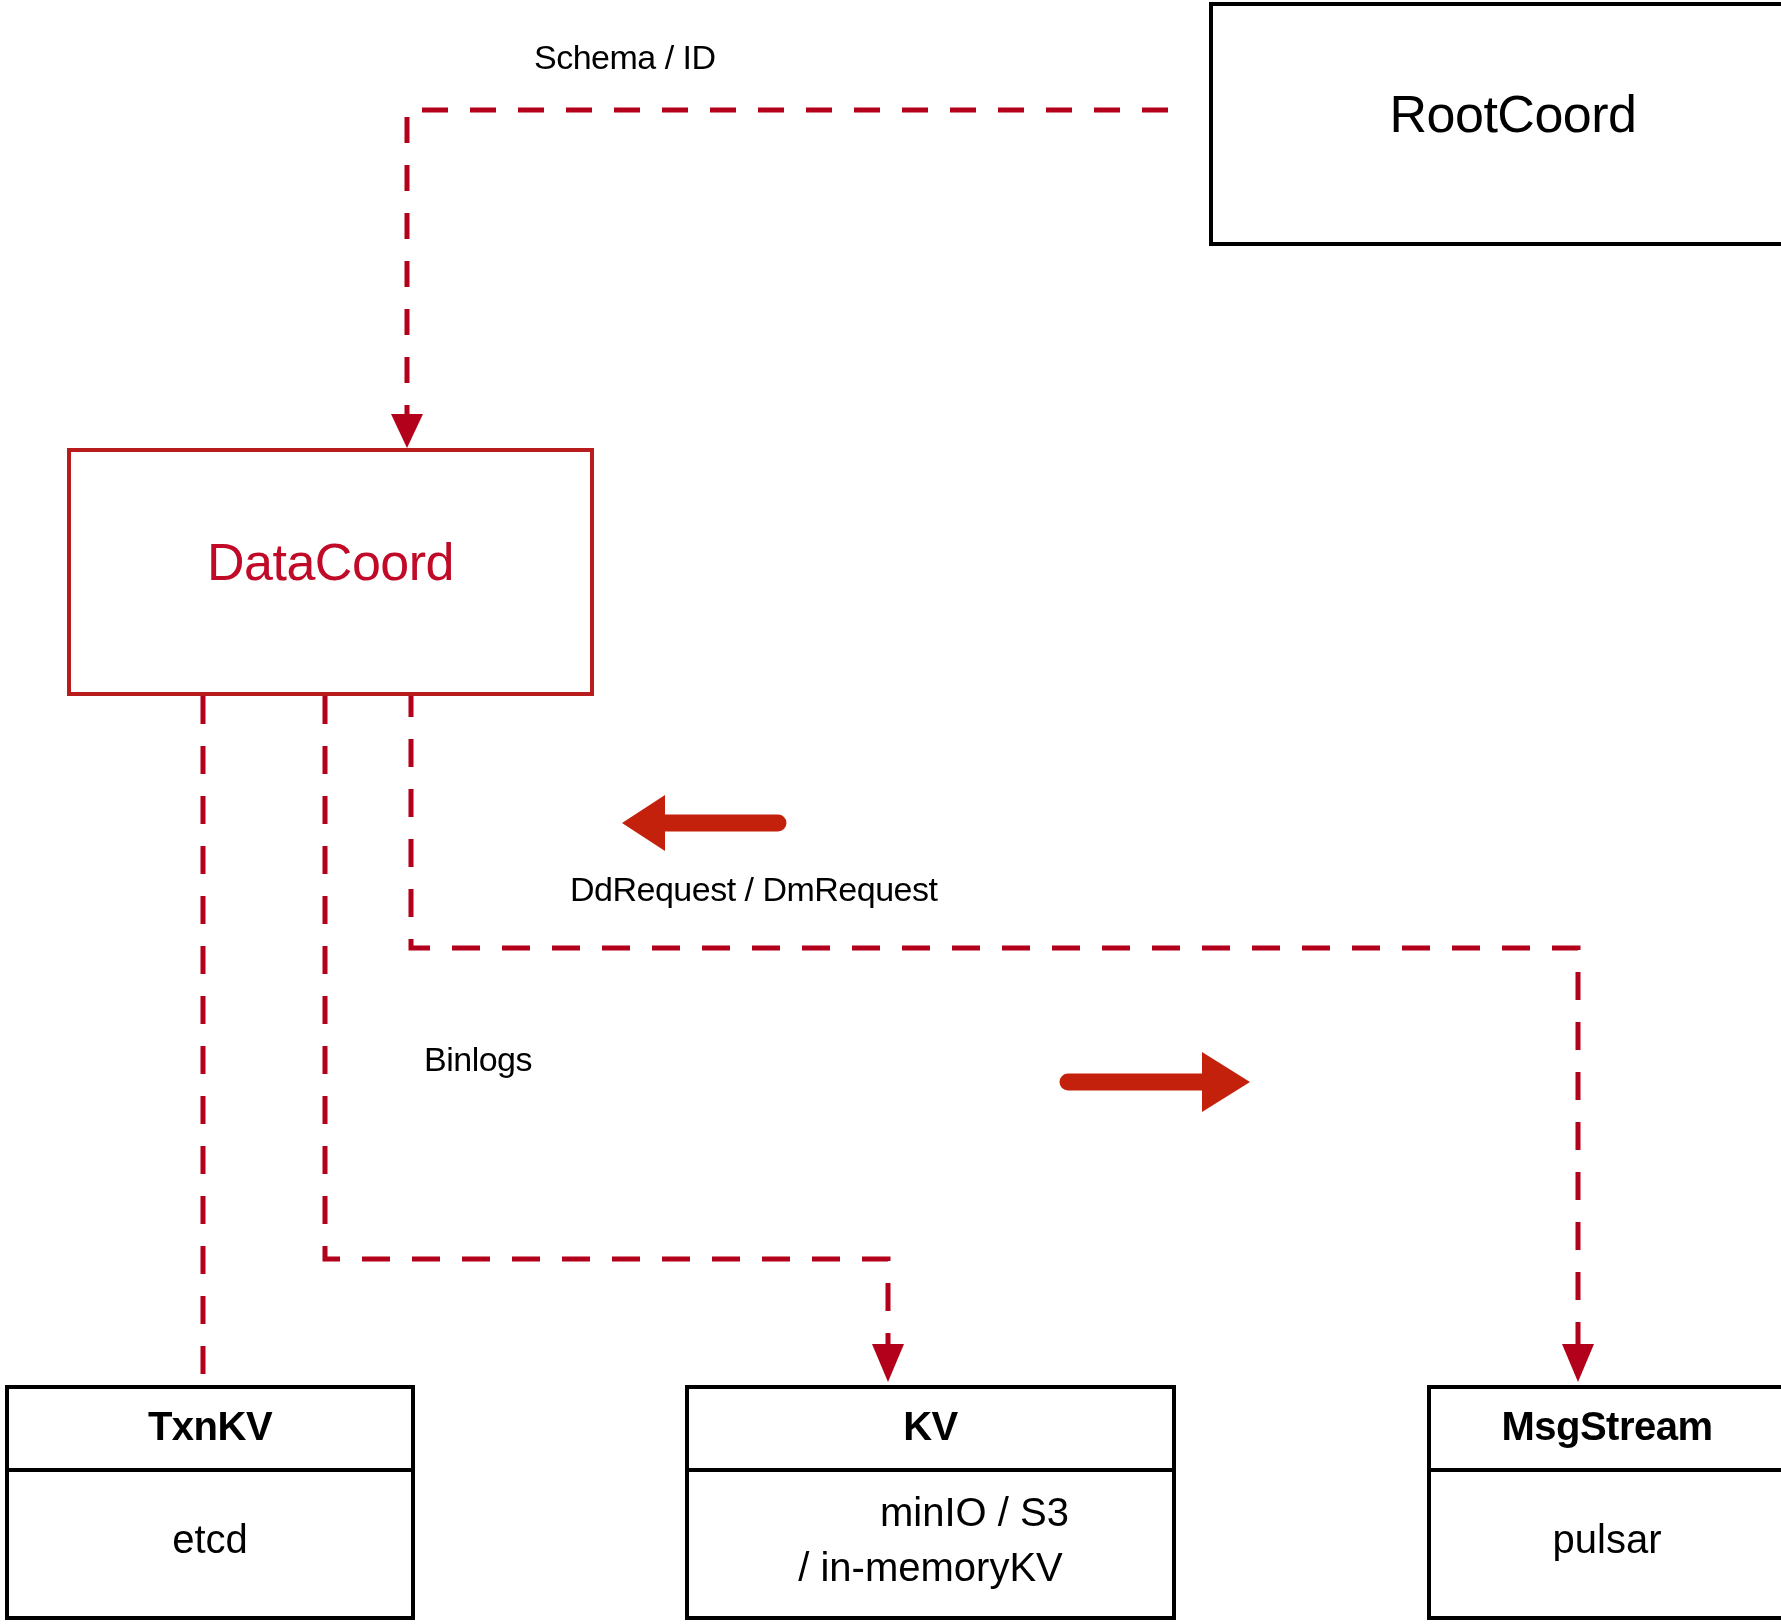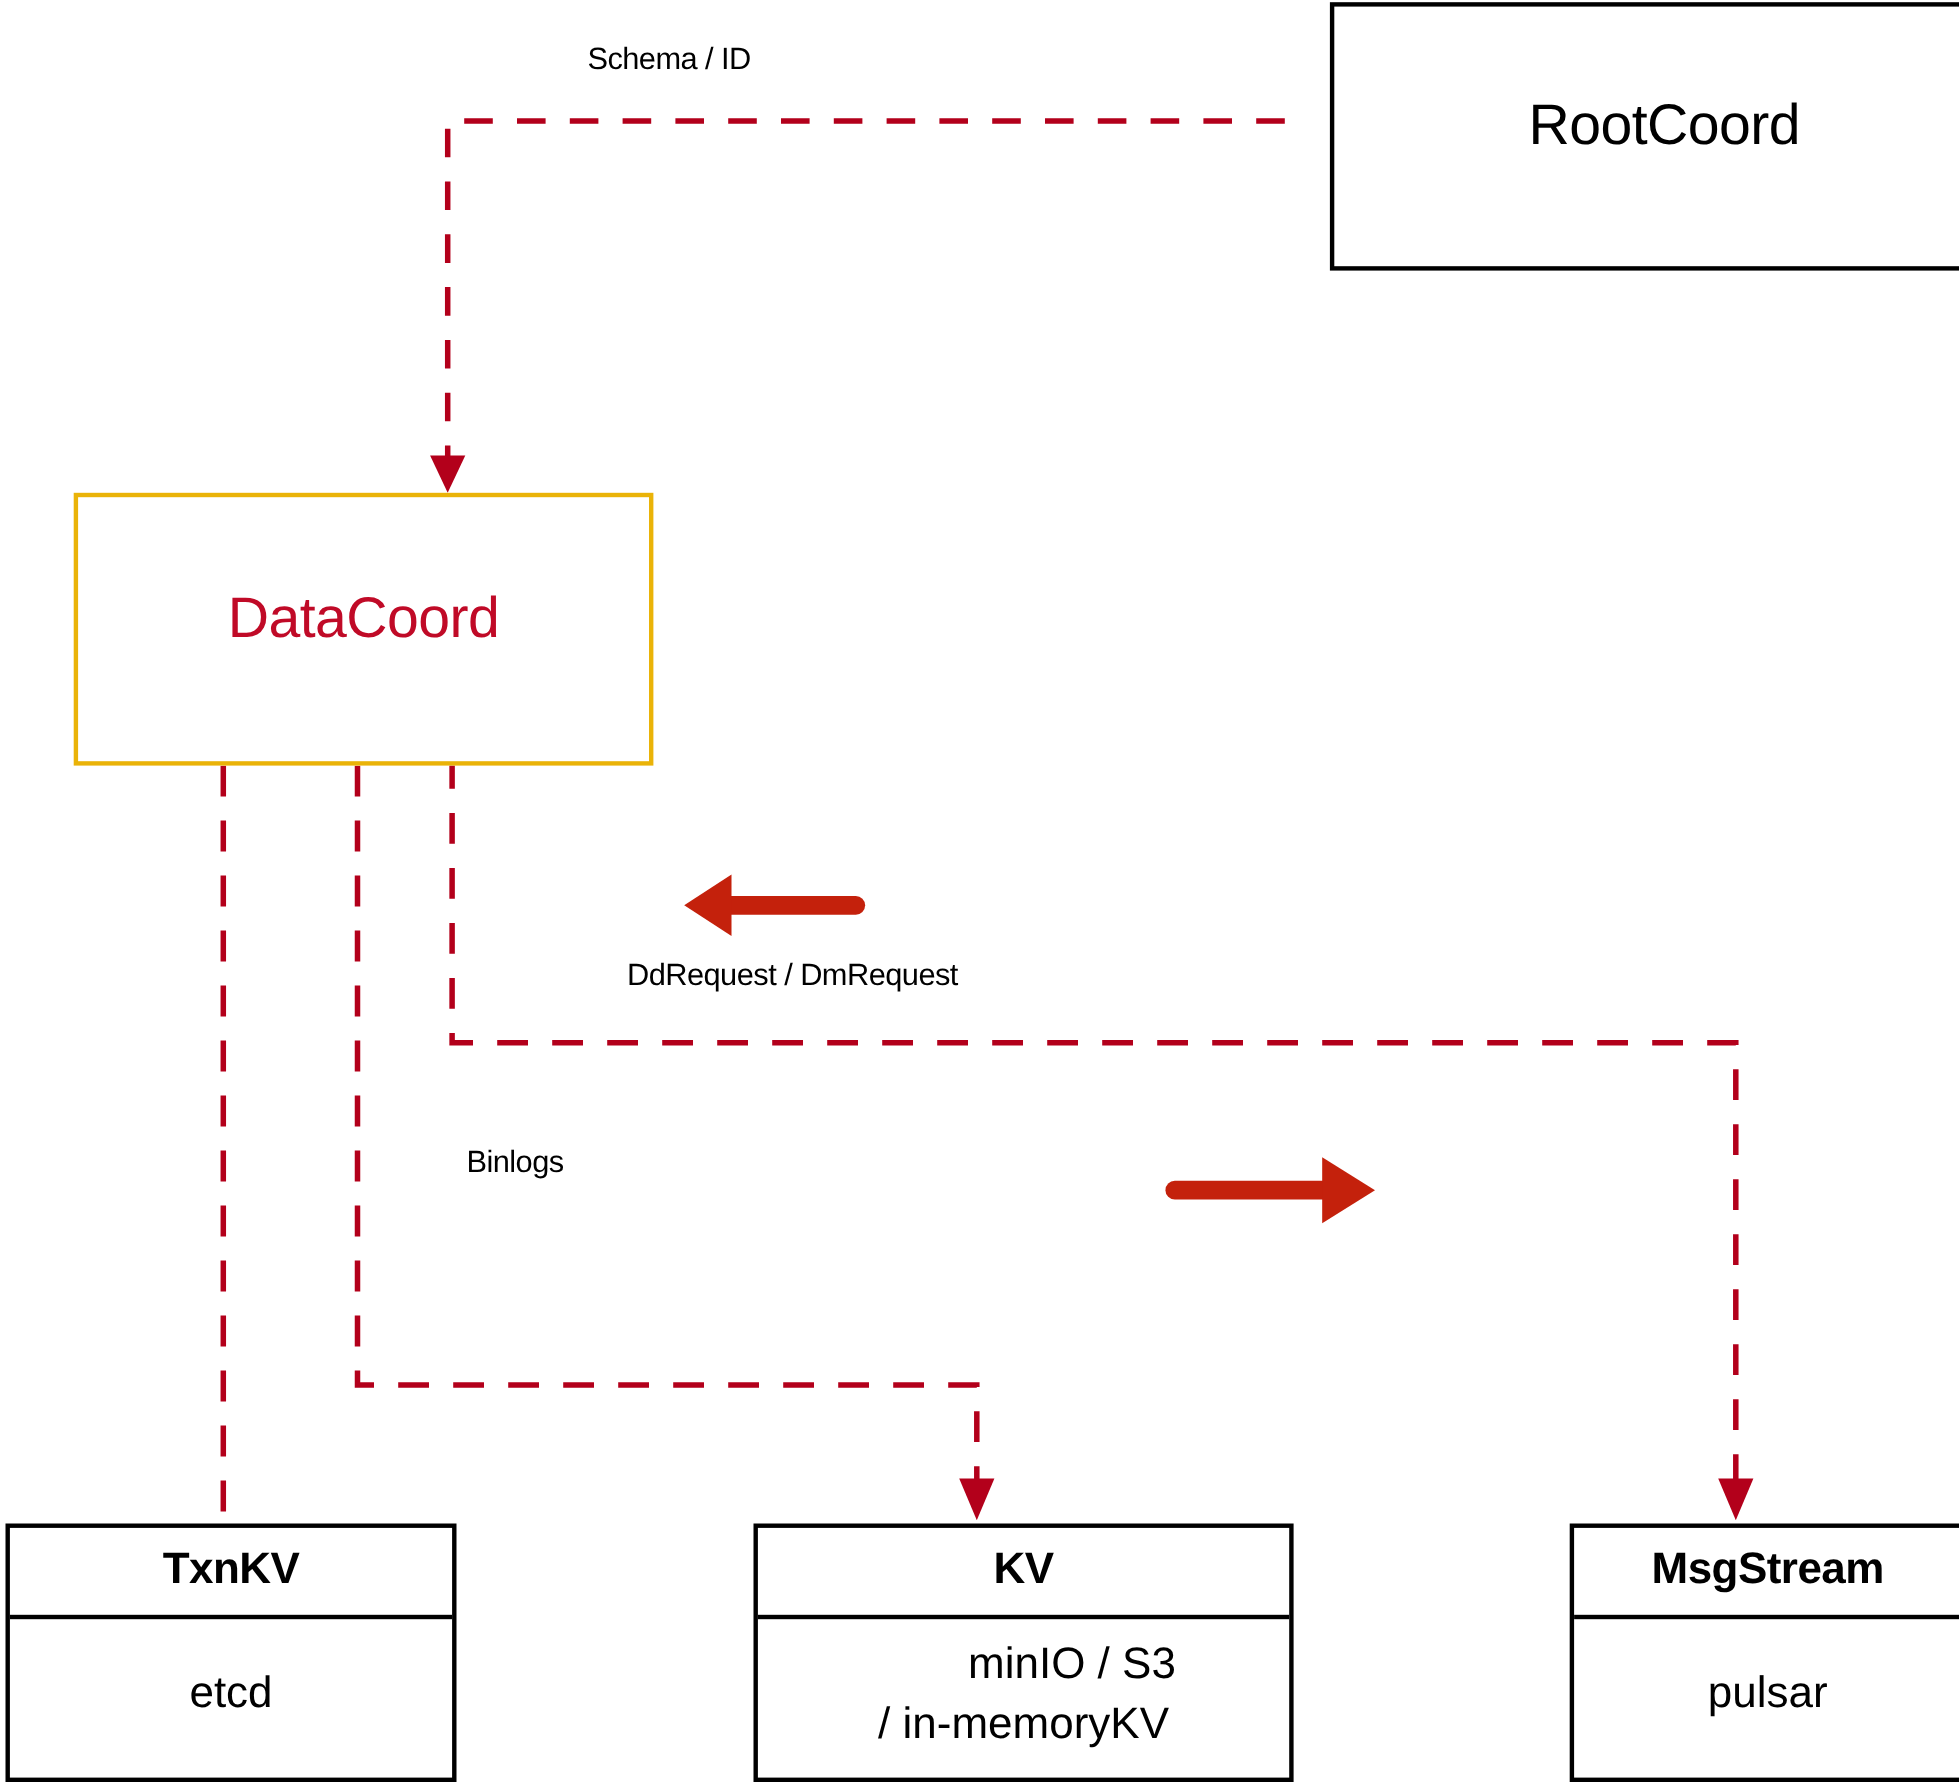--- a/index.html
+++ b/index.html
@@ -26,21 +26,21 @@
   }
   .box {
     position: absolute;
     box-sizing: border-box;
     background: #ffffff;
   }
   .box-black {
     border: 4px solid #000000;
   }
   .box-red {
-    border: 4px solid #eab308;
+    border: 4px solid #b91c1c;
   }
   .box-title {
     position: absolute;
     left: 0;
     width: 100%;
     text-align: center;
     font-weight: bold;
     font-size: 40px;
     color: #000000;
     letter-spacing: -0.5px;
@@ -57,21 +57,21 @@
   }
   .divider {
     position: absolute;
     left: 0;
     width: 100%;
     height: 4px;
     background: #000000;
   }
   .plain-label {
     position: absolute;
-    font-size: 28px;
+    font-size: 34px;
     color: #000000;
     white-space: nowrap;
     letter-spacing: -0.5px;
     text-align: right;
   }
   .rc-label {
     position: absolute;
     width: 100%;
     left: 0;
     text-align: center;

